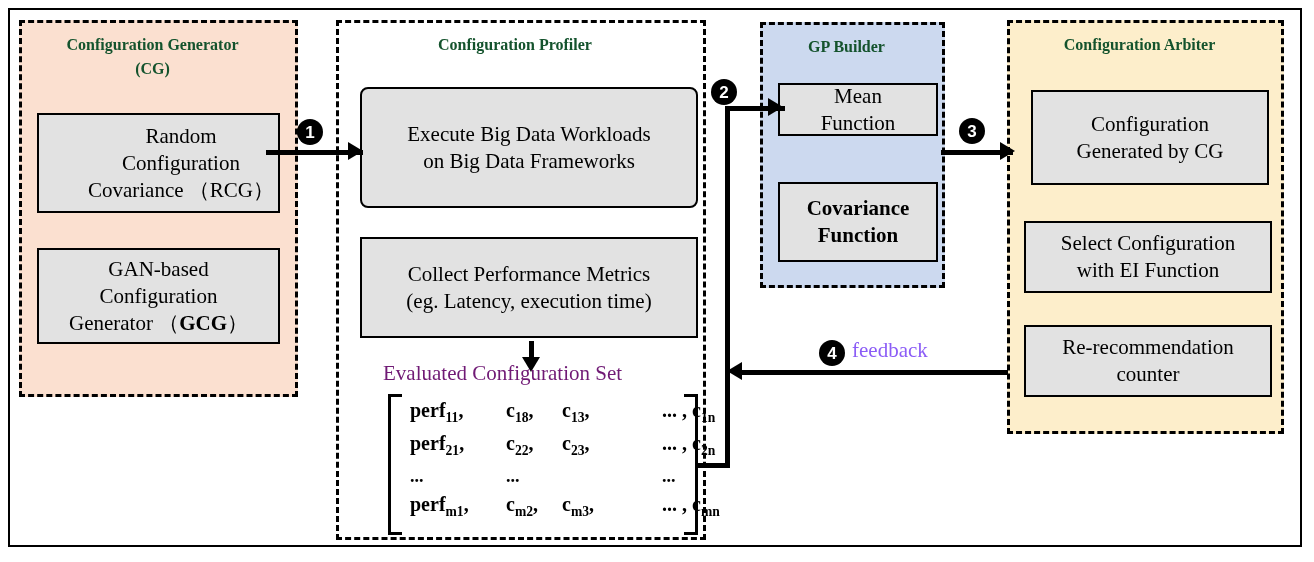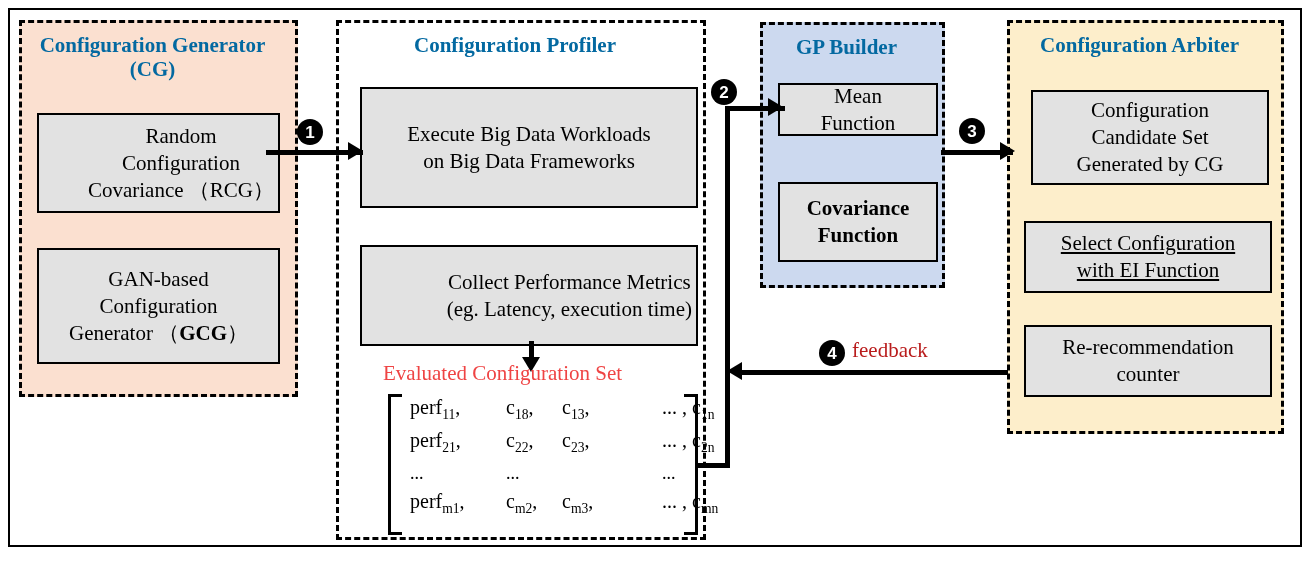--- a/index.html
+++ b/index.html
@@ -27,23 +27,23 @@
   .panel{
     position:absolute;
     box-sizing:border-box;
     border:3px dashed #000;
   }
   .panel-title{
     position:absolute;
     left:0; right:12px;
     text-align:center;
     font-weight:bold;
-    font-size:21px;
+    font-size:16px;
     line-height:24px;
-    color:#0369a1;
+    color:#14532d;
   }
 
   #panel-cg{ left:19px; top:20px; width:279px; height:377px; background:#fbe0d0; }
   #panel-profiler{ left:336px; top:20px; width:370px; height:520px; background:#ffffff; }
   #panel-gp{ left:760px; top:22px; width:185px; height:266px; background:#ccd9ef; }
   #panel-arbiter{ left:1007px; top:20px; width:277px; height:414px; background:#fdeecb; }
 
   
   .box{
     position:absolute;
@@ -55,41 +55,41 @@
     justify-content:center;
     text-align:center;
     font-size:21px;
     line-height:27px;
     color:#000;
     padding:2px 4px;
   }
 
   
   #box-rcg{ left:37px; top:113px; width:243px; height:100px;justify-content:flex-end; }
-  #box-gcg{ left:37px; top:248px; width:243px; height:116px;text-align:center; }
-
-  
-  #box-execute{ left:360px; top:87px; width:338px; height:121px; }
-  #box-collect{ left:360px; top:245px; width:338px; height:101px;justify-content:flex-end; }
+  #box-gcg{ left:37px; top:248px; width:243px; height:96px;text-align:center; }
+
+  
+  #box-execute{ left:360px; top:87px; width:338px; height:121px;border-radius:8px; }
+  #box-collect{ left:360px; top:237px; width:338px; height:101px; }
 
   
   #box-mean{ left:778px; top:83px; width:160px; height:53px; }
   #box-cov{ left:778px; top:182px; width:160px; height:80px;font-weight:bold; }
 
   
   #box-candidate{ left:1031px; top:90px; width:238px; height:95px; }
-  #box-select{ left:1024px; top:221px; width:248px; height:72px;text-decoration:underline; }
+  #box-select{ left:1024px; top:221px; width:248px; height:72px; }
   #box-counter{ left:1024px; top:325px; width:248px; height:72px; }
 
   
   .plain-label{
     position:absolute;
     font-size:21px;
     line-height:26px;
-    color:#ef4444;
+    color:#701a75;
     white-space:nowrap;
     text-align:right;
   }
   #label-evalset{ left:383px; top:360px; }
 
   
   #matrix-wrap{
     position:absolute;
     left:388px; top:394px;
     width:310px; height:141px;
@@ -102,21 +102,22 @@
     border-bottom:3px solid #000;
     box-sizing:border-box;
   }
   .bracket.left{ left:0; border-left:3px solid #000; }
   .bracket.right{ right:0; border-right:3px solid #000; }
 
   #matrix-rows{
     position:absolute;
     left:22px; top:2px; right:22px; bottom:0;
     font-size:20px;
-    line-height:22px;
+    line-height:28px;
+    font-weight:bold;
   }
   .mrow{
     display:flex;
     align-items:baseline;
     height:33px;
     white-space:nowrap;
   }
   .mrow .c1{ width:96px; flex:none; }
   .mrow .c2{ width:56px; flex:none; }
   .mrow .c3{ width:60px; flex:none; }
@@ -190,21 +191,21 @@
     line-height:1;
   }
   #badge-1{ left:297px; top:119px; }
   #badge-2{ left:711px; top:79px; }
   #badge-3{ left:959px; top:118px; }
   #badge-4{ left:819px; top:340px; }
 
   .flow-label{
     position:absolute;
     font-size:21px;
-    color:#b91c1c;
+    color:#8b5cf6;
     white-space:nowrap;
   }
   #label-feedback{ left:852px; top:338px; }
 </style>
 </head>
 <body>
 
 <div id="canvas">
 
   <div class="outer-frame"></div>
@@ -302,21 +303,20 @@
     </div>
   </div>
 
   <div class="panel" id="panel-arbiter">
     <div class="panel-title" style="top:10px;">Configuration Arbiter</div>
   </div>
 
   <div class="box" id="box-candidate">
     <div>
       <div>Configuration</div>
-      <div>Candidate Set</div>
       <div>Generated by CG</div>
     </div>
   </div>
 
   <div class="box" id="box-select">
     <div>
       <div>Select Configuration</div>
       <div>with EI Function</div>
     </div>
   </div>

